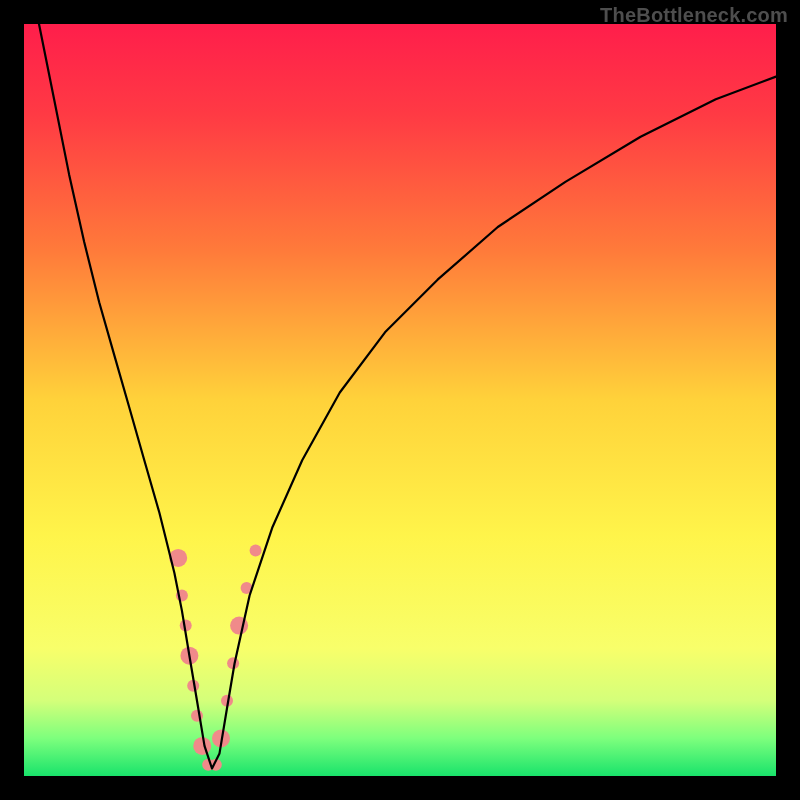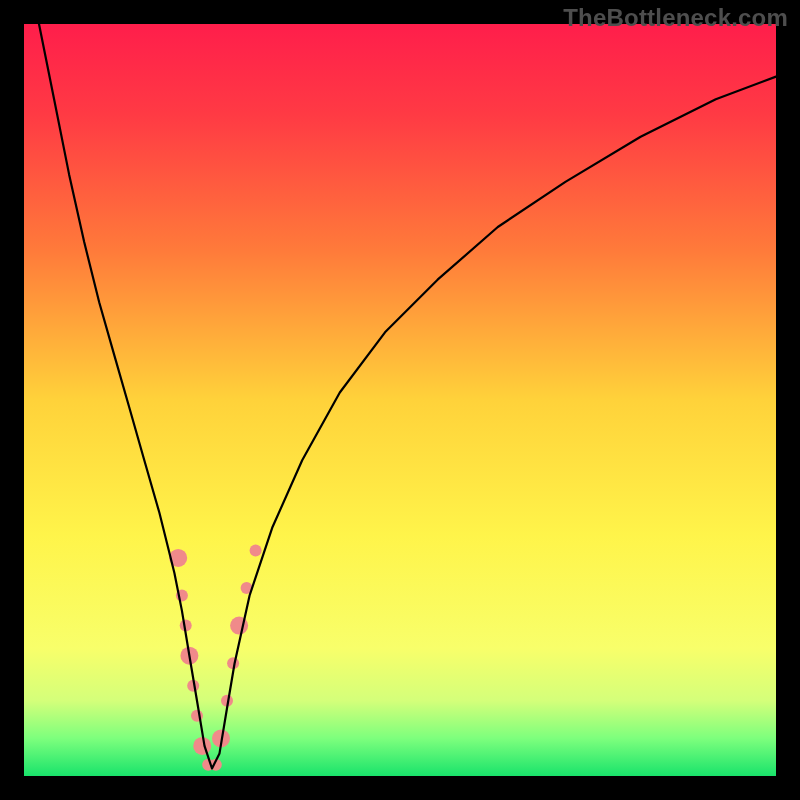--- a/index.html
+++ b/index.html
@@ -25,21 +25,21 @@
     top: 24px;
     width: 752px;
     height: 752px;
     
   }
   .watermark {
     position: absolute;
     top: 4px;
     right: 12px;
     color: #4e4e4e;
-    font-size: 24px;
+    font-size: 20px;
     font-weight: 600;
     letter-spacing: 0.2px;
     user-select: none;
   }
   svg.curve {
     position: absolute;
     left: 0;
     top: 0;
     width: 752px;
     height: 752px;

